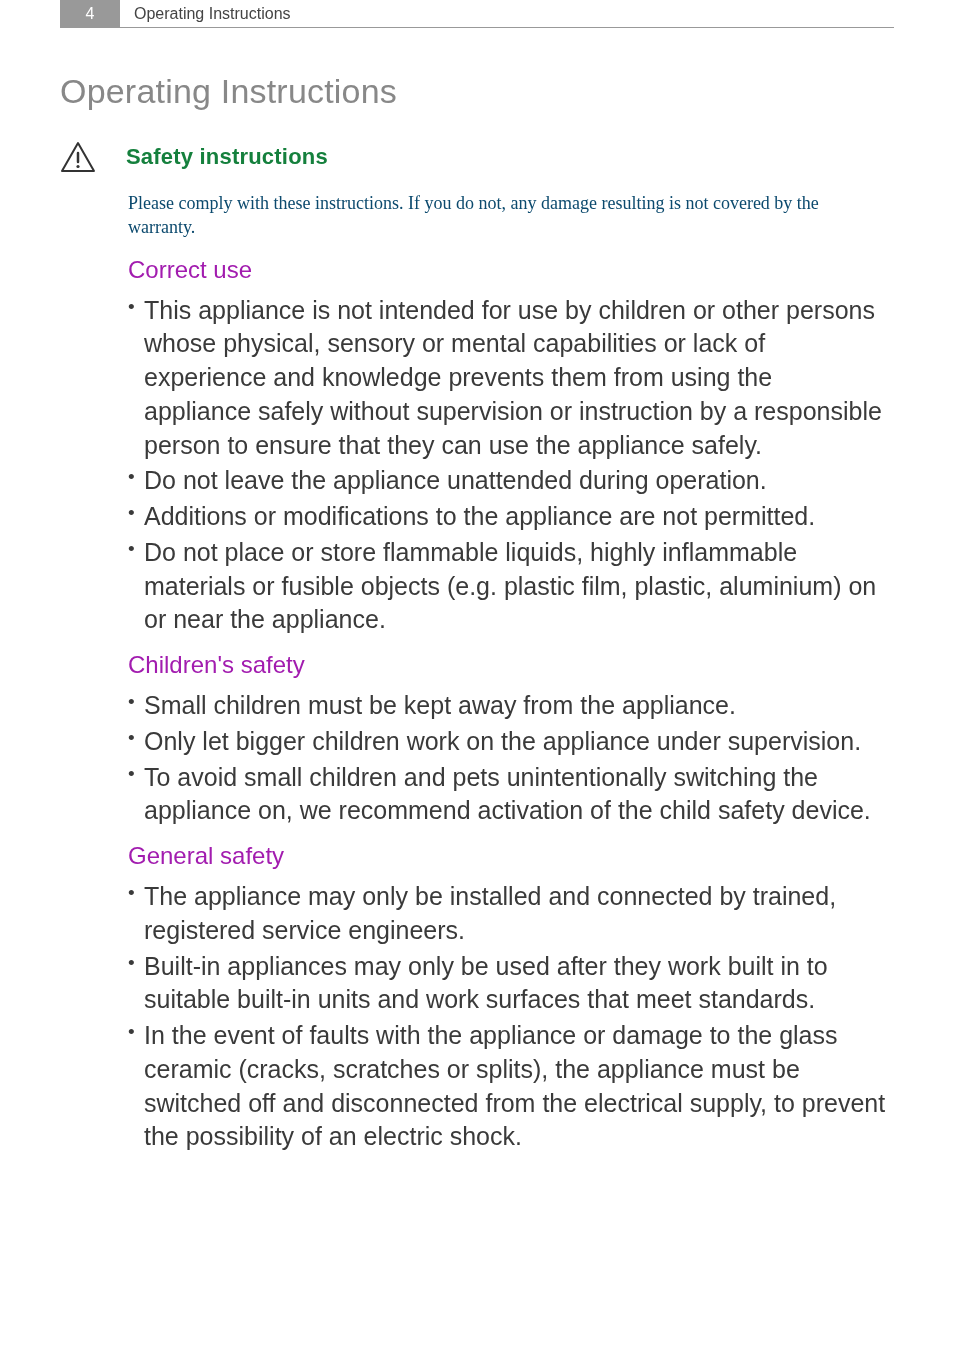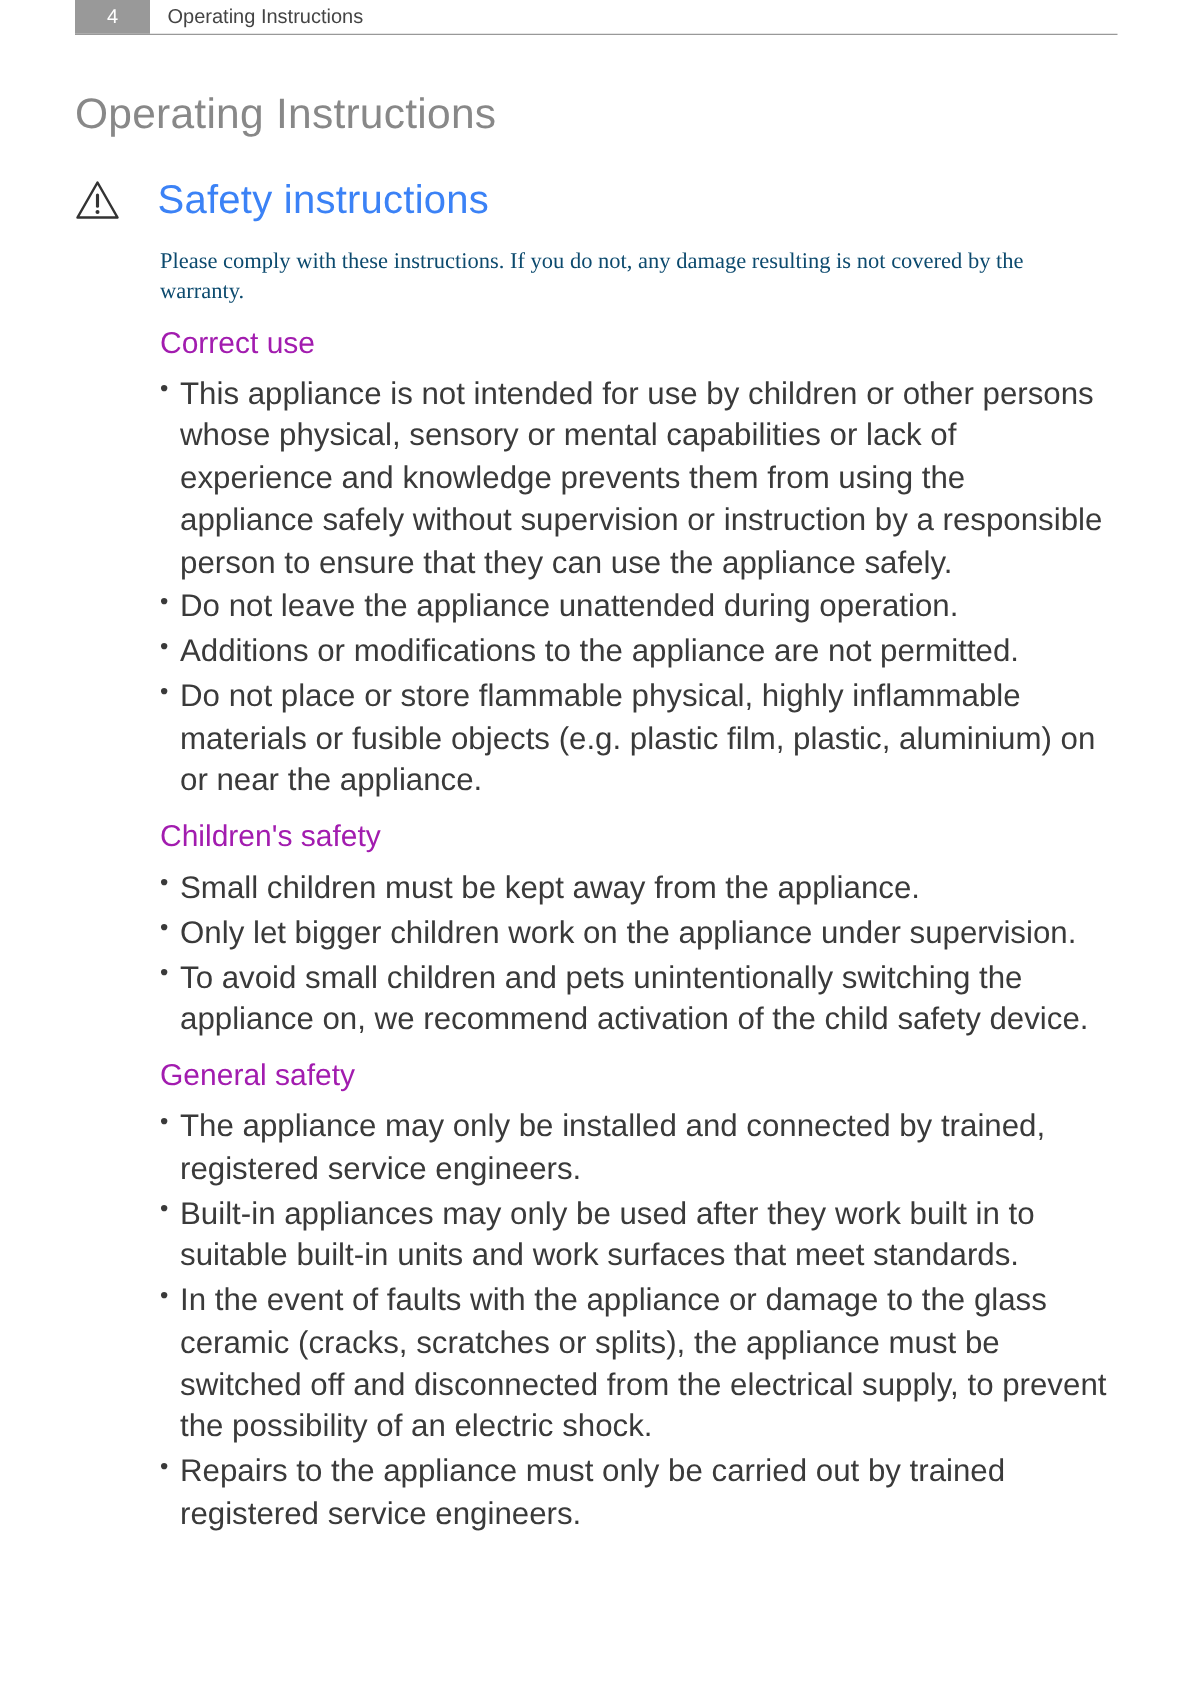--- a/index.html
+++ b/index.html
@@ -58,23 +58,23 @@
       margin-left: -68px;
       margin-bottom: 18px;
     }
     .warning-icon {
       width: 36px;
       height: 32px;
       flex-shrink: 0;
       margin-right: 30px;
     }
     h2 {
-      color: #3b82f6;
-      font-weight: 400;
-      font-size: 32px;
+      color: #15803d;
+      font-weight: 700;
+      font-size: 22px;
       letter-spacing: 0.2px;
     }
     .intro {
       font-size: 18px;
       color: #0c4a6e;
       line-height: 1.35;
       margin-bottom: 16px;
       font-family: Liberation Serif, serif;
     }
     h3 {
@@ -128,30 +128,29 @@
     <h2>Safety instructions</h2>
   </div>
 
   <p class="intro">Please comply with these instructions. If you do not, any damage resulting is not covered by the warranty.</p>
 
   <h3>Correct use</h3>
   <ul>
     <li>This appliance is not intended for use by children or other persons whose physical, sensory or mental capabilities or lack of experience and knowledge prevents them from using the appliance safely without supervision or instruction by a responsible person to ensure that they can use the appliance safely.</li>
     <li>Do not leave the appliance unattended during operation.</li>
     <li>Additions or modifications to the appliance are not permitted.</li>
-    <li>Do not place or store flammable physical, highly inflammable materials or fusible objects (e.g. plastic film, plastic, aluminium) on or near the appliance.</li>
+    <li>Do not place or store flammable liquids, highly inflammable materials or fusible objects (e.g. plastic film, plastic, aluminium) on or near the appliance.</li>
   </ul>
 
   <h3>Children's safety</h3>
   <ul>
     <li>Small children must be kept away from the appliance.</li>
     <li>Only let bigger children work on the appliance under supervision.</li>
     <li>To avoid small children and pets unintentionally switching the appliance on, we recommend activation of the child safety device.</li>
   </ul>
 
   <h3>General safety</h3>
   <ul>
     <li> The appliance may only be installed and connected by trained, registered service engineers.</li>
     <li>Built-in appliances may only be used after they work built in to suitable built-in units and work surfaces that meet standards.</li>
     <li>In the event of faults with the appliance or damage to the glass ceramic (cracks, scratches or splits), the appliance must be switched off and disconnected from the electrical supply, to prevent the possibility of an electric shock.</li>
-    <li>Repairs to the appliance must only be carried out by trained registered service engineers.</li>
   </ul>
 </div>
 
 </body></html>

